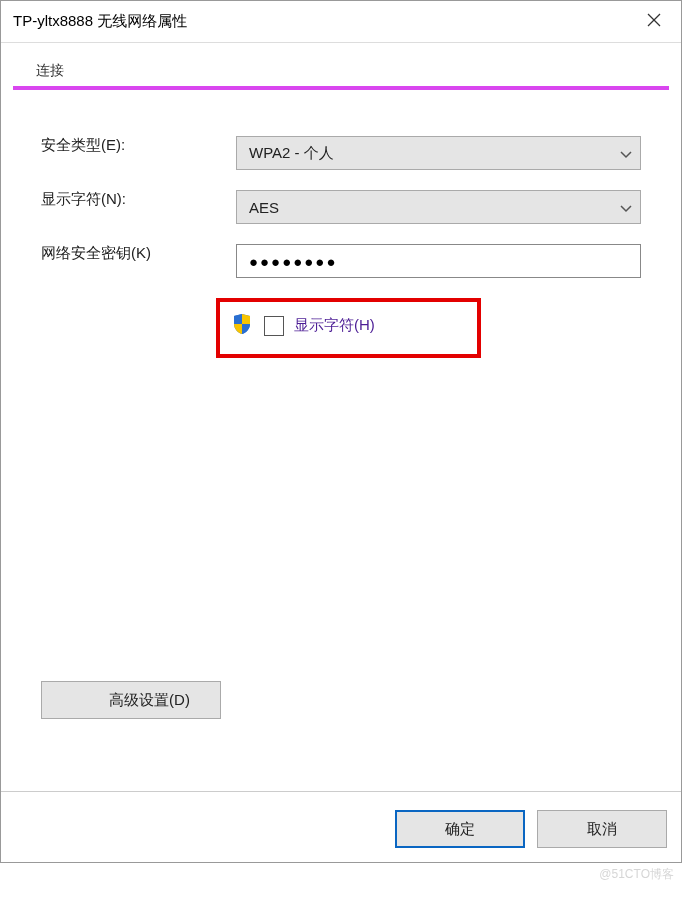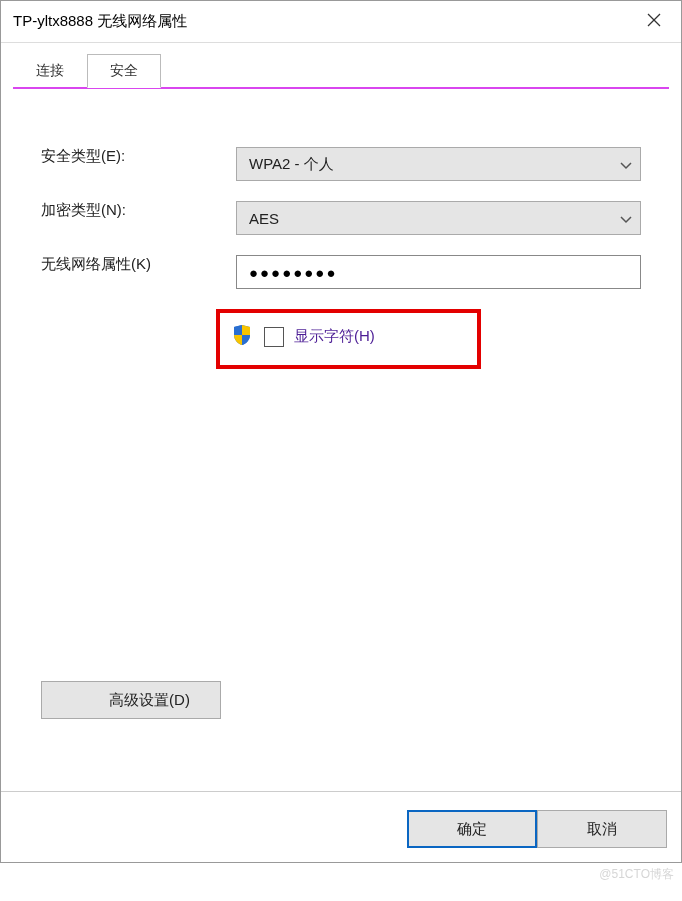--- a/index.html
+++ b/index.html
@@ -51,22 +51,22 @@
     }
     .content-area {
       flex: 1;
       padding: 10px 12px 12px 12px;
       display: flex;
       flex-direction: column;
       position: relative;
     }
     .tabs {
       display: flex;
-      border-bottom: 2px solid #d946ef;
-      margin-bottom: 13px;
+      border-bottom: 4px solid #d946ef;
+      margin-bottom: 1px;
     }
     .tab {
       padding: 7px 22px;
       border: 1px solid transparent;
       border-bottom: none;
       font-size: 14px;
       color: #333;
       cursor: pointer;
       position: relative;
       top: 1px;
@@ -156,20 +156,21 @@
       color: #222;
       cursor: pointer;
       margin-bottom: 40px;
       padding-left: 37px;
     }
     .footer {
       border-top: 1px solid #ccc;
       padding: 18px 14px 14px 14px;
       display: flex;
       justify-content: flex-end;
+      gap: 12px;
     }
     .footer-btn {
       width: 130px;
       height: 38px;
       border: 1px solid #aaa;
       background: #e5e5e5;
       font-size: 15px;
       color: #222;
       cursor: pointer;
     }
@@ -199,52 +200,49 @@
           </svg>
       </span>
     </div>
   </div>
 
   <div class="content-area">
     <div class="tabs">
       <div class="tab">
         <span>连接</span>
       </div>
-      <div class="tab active">
-        <span>安全</span>
-      </div>
     </div>
 
     <div class="tab-panel">
       <div class="form-row">
         <span class="form-label">安全类型(E):</span>
         <div class="combo-box">
           <span>WPA2 - 个人</span>
           <span class="combo-arrow">
             <svg viewBox="0 0 12 8">
                 <polyline points="1,1 6,6 11,1" fill="none" stroke="#555" stroke-width="1.5"></polyline>
               </svg>
           </span>
         </div>
       </div>
 
       <div class="form-row">
-        <span class="form-label">加密类型(N):</span>
+        <span class="form-label">显示字符(N):</span>
         <div class="combo-box">
           <span>AES</span>
           <span class="combo-arrow">
             <svg viewBox="0 0 12 8">
                 <polyline points="1,1 6,6 11,1" fill="none" stroke="#555" stroke-width="1.5"></polyline>
               </svg>
           </span>
         </div>
       </div>
 
       <div class="form-row">
-        <span class="form-label">无线网络属性(K)</span>
+        <span class="form-label">网络安全密钥(K)</span>
         <div class="text-input">
           <span>●●●●●●●●</span>
         </div>
       </div>
 
       <div class="highlight-box">
         <span>
           <svg class="shield-icon" viewBox="0 0 24 24">
             <path d="M12 2 L20 4 L20 12 C20 17 16 21 12 22 C8 21 4 17 4 12 L4 4 Z" fill="#2a6fd1"></path>
             <path d="M12 2 L20 4 L20 12 L12 12 Z" fill="#f8c400"></path>

